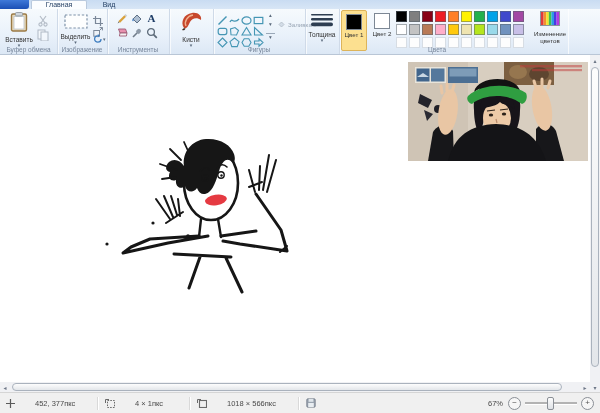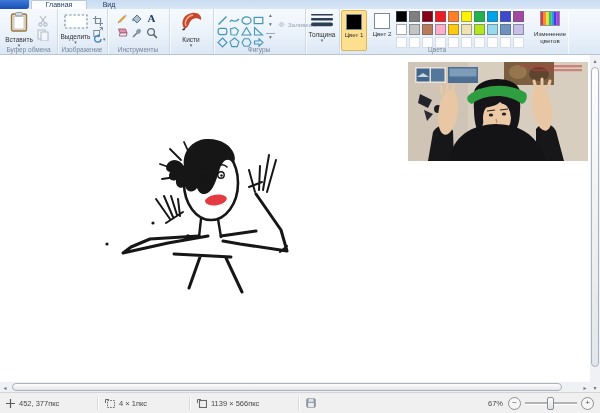--- a/index.html
+++ b/index.html
@@ -36,21 +36,21 @@
   #doodle{left:0;top:55px;}
   #webcam{left:408px;top:62px;width:180px;height:99px;overflow:hidden;z-index:40;}
   
   .sb{background:#f0f1f4;}
   .sb-btn{position:absolute;display:flex;align-items:center;justify-content:center;font-size:6px;color:#6d7787;}
   .sb-thumb{position:absolute;background:linear-gradient(#fdfdfd,#e3e6ea);border:1px solid #aab2bd;border-radius:4px;box-sizing:border-box;}
   
   #statusbar{left:0;top:392px;width:600px;height:21px;background:#f0f0f0;border-top:1px solid #d5d5d5;box-sizing:border-box;
      display:flex;align-items:center;font-size:7.5px;color:#4a4a4a;}
   .st-sep{width:1px;height:13px;background:#d9d9d9;border-right:1px solid #ffffff;}
-  .st-seg{display:flex;align-items:flex-end;gap:4px;padding:0 6px;}
+  .st-seg{display:flex;align-items:flex-end;gap:20px;padding:0 6px;}
   .zoombtn{width:11px;height:11px;border:1px solid #8a8f96;border-radius:50%;background:#f6f6f6;
      display:flex;align-items:center;justify-content:center;font-size:8px;line-height:1;color:#555;}
 </style>
 </head>
 <body>
 
 <div id="window">
 
   <div id="tabrow" class="abs">
     <div id="appbtn" class="abs"></div>
@@ -408,21 +408,21 @@
         <path d="M0.5 4 V0.5 H4" stroke="#6a6a6a" stroke-width="1" fill="none"></path>
       </svg>
       <span>4 × 1пкс</span>
     </div>
     <div class="st-sep"></div>
     <div class="st-seg" style="width:95px;">
       <svg width="10" height="9" viewBox="0 0 10 9">
         <rect x="2.5" y="1.5" width="7" height="7" fill="none" stroke="#6a6a6a" stroke-width="1.1"></rect>
         <path d="M0.5 4 V0.5 H4" stroke="#6a6a6a" stroke-width="1" fill="none"></path>
       </svg>
-      <span>1139 × 566пкс</span>
+      <span>1018 × 566пкс</span>
     </div>
     <div class="st-sep"></div>
     <div class="st-seg">
       <svg width="10" height="10" viewBox="0 0 10 10">
         <rect x="0.8" y="0.8" width="8.4" height="8.4" rx="1" fill="#9aa4b0" stroke="#6d7784" stroke-width="0.8"></rect>
         <rect x="2.6" y="0.8" width="4.8" height="3" fill="#dfe5ea"></rect>
         <rect x="2.2" y="5" width="5.6" height="4.2" fill="#e8edf1"></rect>
       </svg>
     </div>
     <div style="flex:1"></div>

